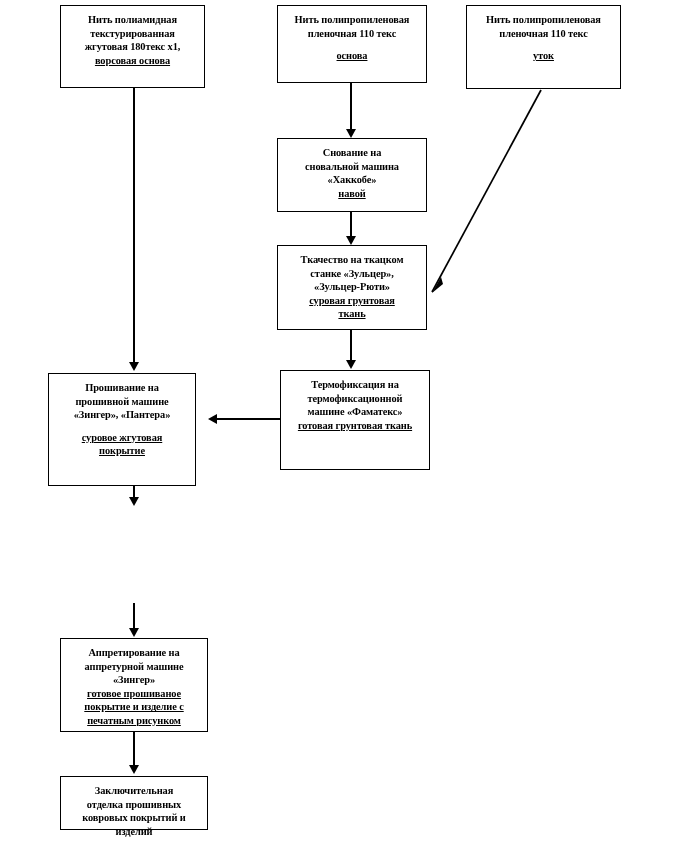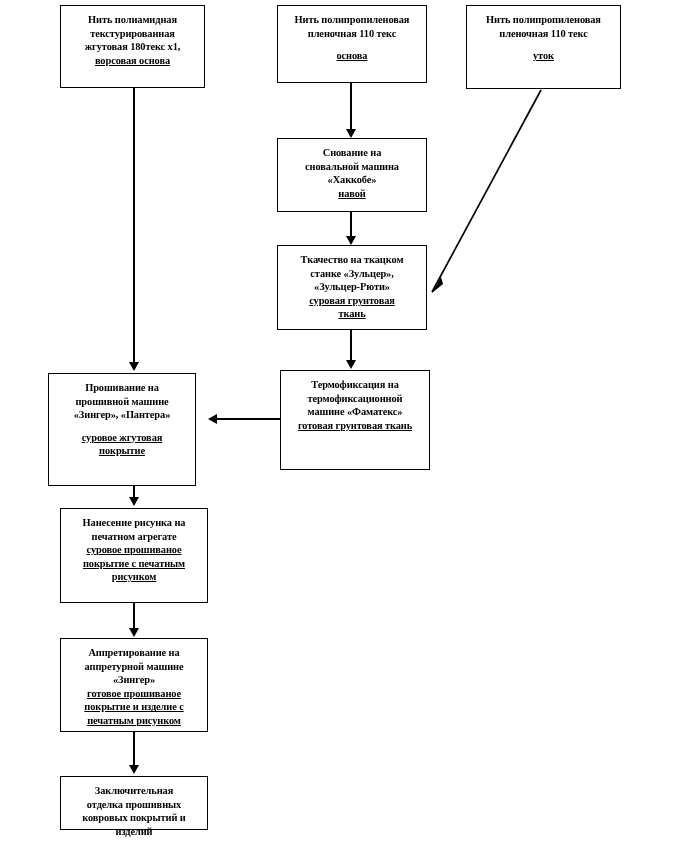--- a/index.html
+++ b/index.html
@@ -127,27 +127,20 @@
 
   <div class="node" style="left:48px; top:373px; width:148px; height:113px;">
     <span class="line">Прошивание на</span>
     <span class="line">прошивной машине</span>
     <span class="line">«Зингер», «Пантера»</span>
     <span class="gap"></span>
     <span class="line u">суровое жгутовая</span>
     <span class="line u">покрытие</span>
   </div>
 
-  <div class="node" style="left:60px; top:508px; width:148px; height:95px;">
-    <span class="line">Нанесение рисунка на</span>
-    <span class="line">печатном агрегате</span>
-    <span class="line u">суровое прошиваное</span>
-    <span class="line u">покрытие с печатным</span>
-    <span class="line u">рисунком</span>
-  </div>
 
   <div class="node" style="left:60px; top:638px; width:148px; height:94px;">
     <span class="line">Аппретирование на</span>
     <span class="line">аппретурной машине</span>
     <span class="line">«Зингер»</span>
     <span class="line u">готовое прошиваное</span>
     <span class="line u">покрытие и изделие  с</span>
     <span class="line u">печатным рисунком</span>
   </div>
 

